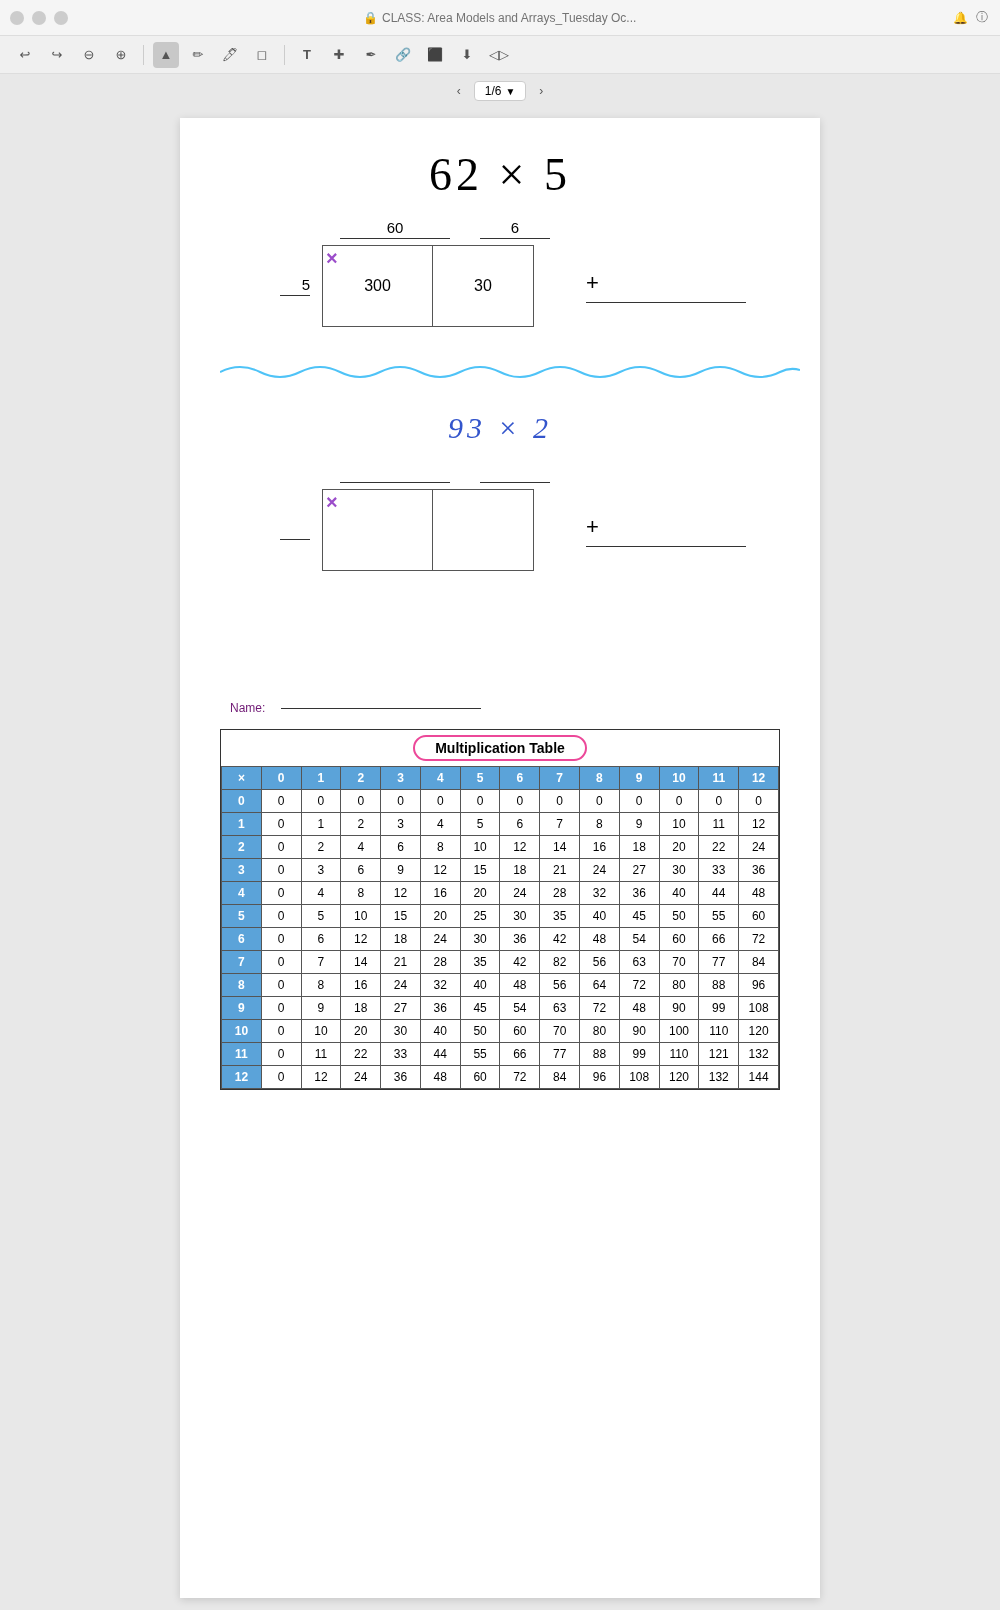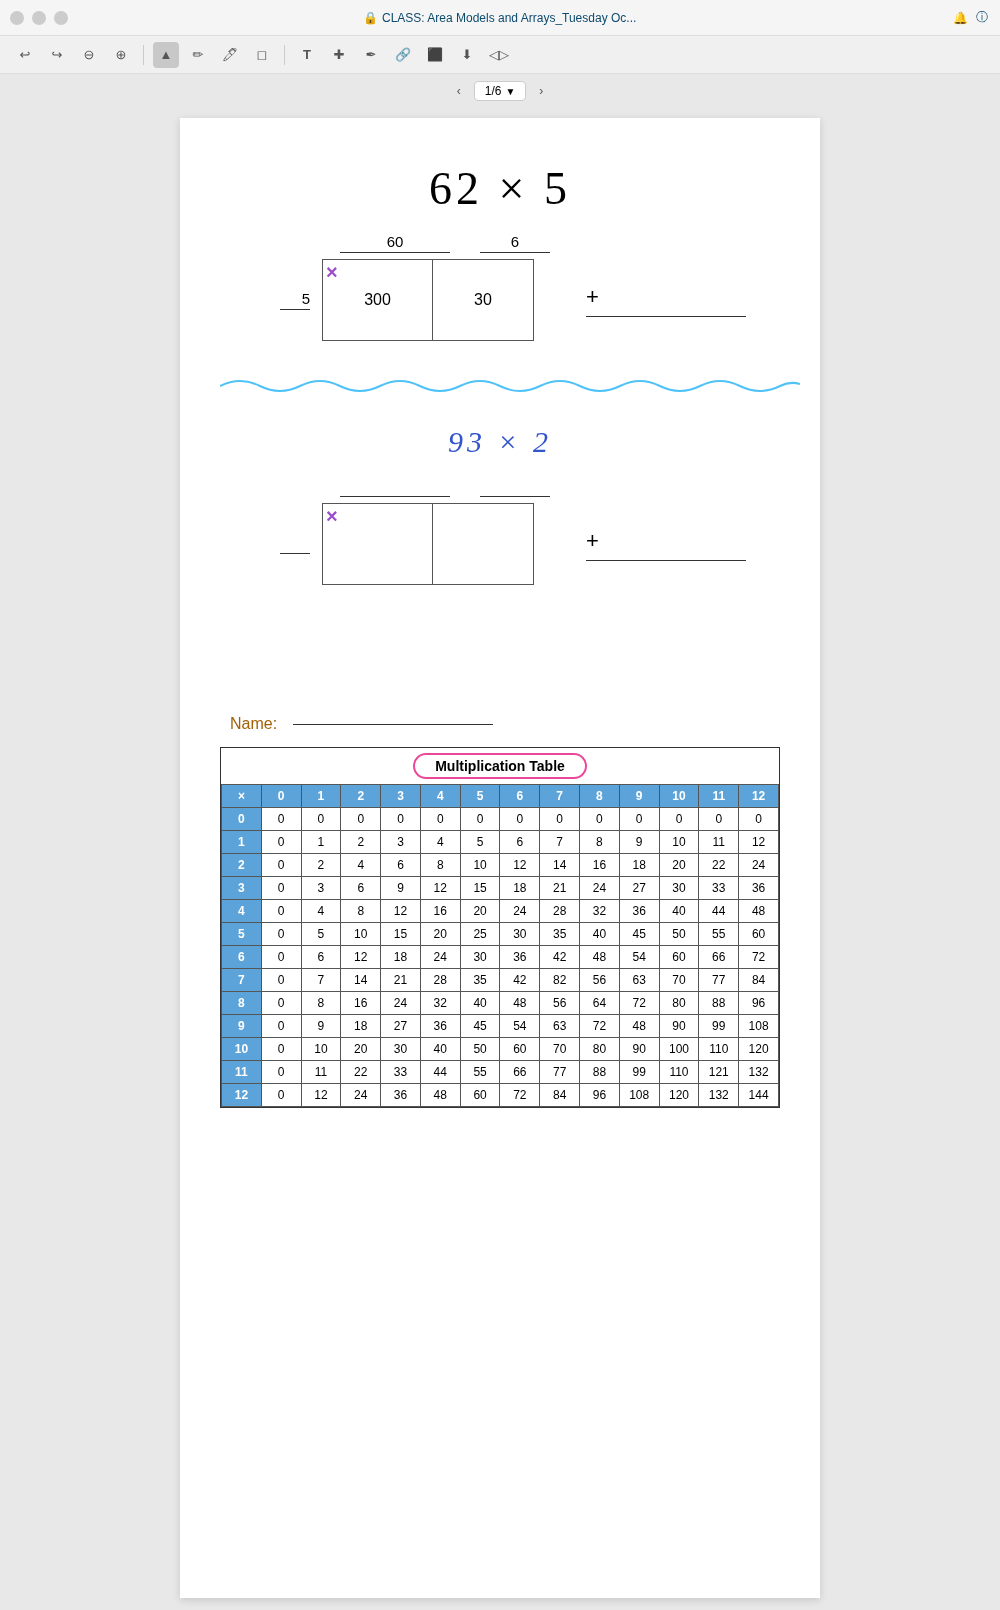--- a/index.html
+++ b/index.html
@@ -12,21 +12,21 @@
 
     
     .title-bar {
       background: #f5f5f5;
       height: 36px;
       display: flex;
       align-items: center;
       justify-content: center;
       border-bottom: 1px solid #ddd;
       font-size: 12px;
-      color: #0c4a6e;
+      color: #737373;
       position: relative;
     }
     .title-bar .title-text {
       position: absolute;
       left: 50%;
       transform: translateX(-50%);
     }
     .title-bar .window-icons {
       position: absolute;
       left: 10px;
@@ -96,21 +96,21 @@
       justify-content: center;
       padding: 10px 0 40px 0;
       background: #e8e8e8;
     }
     .doc-page {
       background: white;
       width: 640px;
       min-height: 1480px;
       box-shadow: 0 2px 8px rgba(0,0,0,0.15);
       position: relative;
-      padding: 44px 40px;
+      padding: 30px 40px;
     }
 
     
     .math-title {
       font-family: 'Segoe UI', sans-serif;
       font-size: 42px;
       text-align: center;
       font-weight: 300;
       letter-spacing: 4px;
       margin-bottom: 20px;
@@ -125,22 +125,22 @@
       font-weight: 300;
       letter-spacing: 4px;
       margin-bottom: 20px;
       color: #3355cc;
       font-style: italic;
     }
 
     
     .name-line {
       margin-top: 50px;
-      font-size: 16px;
-      color: #a16207;
+      font-size: 12px;
+      color: #701a75;
       display: flex;
       align-items: center;
       gap: 16px;
       margin-left: 10px;
     }
     .name-underline {
       width: 200px;
       border-bottom: 1px solid #333;
     }
 

